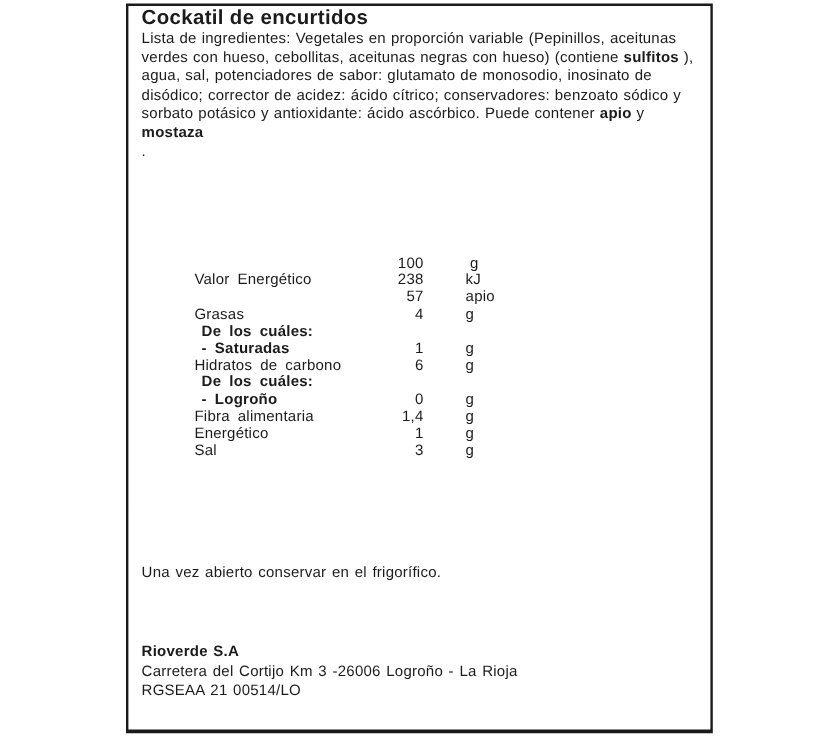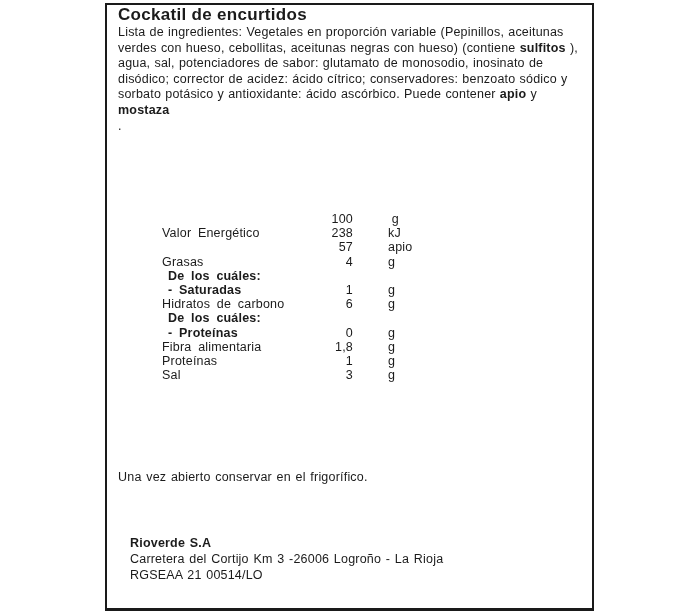--- a/index.html
+++ b/index.html
@@ -87,21 +87,21 @@
     left: 11px; top: 494px;
     font-size: 14.5px;
     font-weight: bold;
     letter-spacing: 0.2px;
     word-spacing: 1.5px;
     white-space: nowrap;
   }
   .netweight .drained { margin-left: 9px; }
   .manufacturer {
     position: absolute;
-    left: 23px; top: 531px;
+    left: 11px; top: 531px;
     font-size: 12.5px;
     line-height: 15.9px;
     letter-spacing: 0.2px;
     word-spacing: 1px;
   }
   .mfr-name { font-weight: bold; }
 </style>
 </head>
 <body>
 
@@ -146,31 +146,31 @@
         <span class="tlabel">Hidratos de carbono</span>
         <span class="tnum">6</span>
         <span class="tunit">g</span>
       </div>
       <div class="trow">
         <span class="tlabel indent">De los cuáles:</span>
         <span class="tnum"></span>
         <span class="tunit"></span>
       </div>
       <div class="trow">
-        <span class="tlabel indent">- Proteínas</span>
+        <span class="tlabel indent">- Logroño</span>
         <span class="tnum">0</span>
         <span class="tunit">g</span>
       </div>
       <div class="trow">
         <span class="tlabel">Fibra alimentaria</span>
-        <span class="tnum">1,8</span>
+        <span class="tnum">1,4</span>
         <span class="tunit">g</span>
       </div>
       <div class="trow">
-        <span class="tlabel">Proteínas</span>
+        <span class="tlabel">Energético</span>
         <span class="tnum">1</span>
         <span class="tunit">g</span>
       </div>
       <div class="trow">
         <span class="tlabel">Sal</span>
         <span class="tnum">3</span>
         <span class="tunit">g</span>
       </div>
     </div>
 

